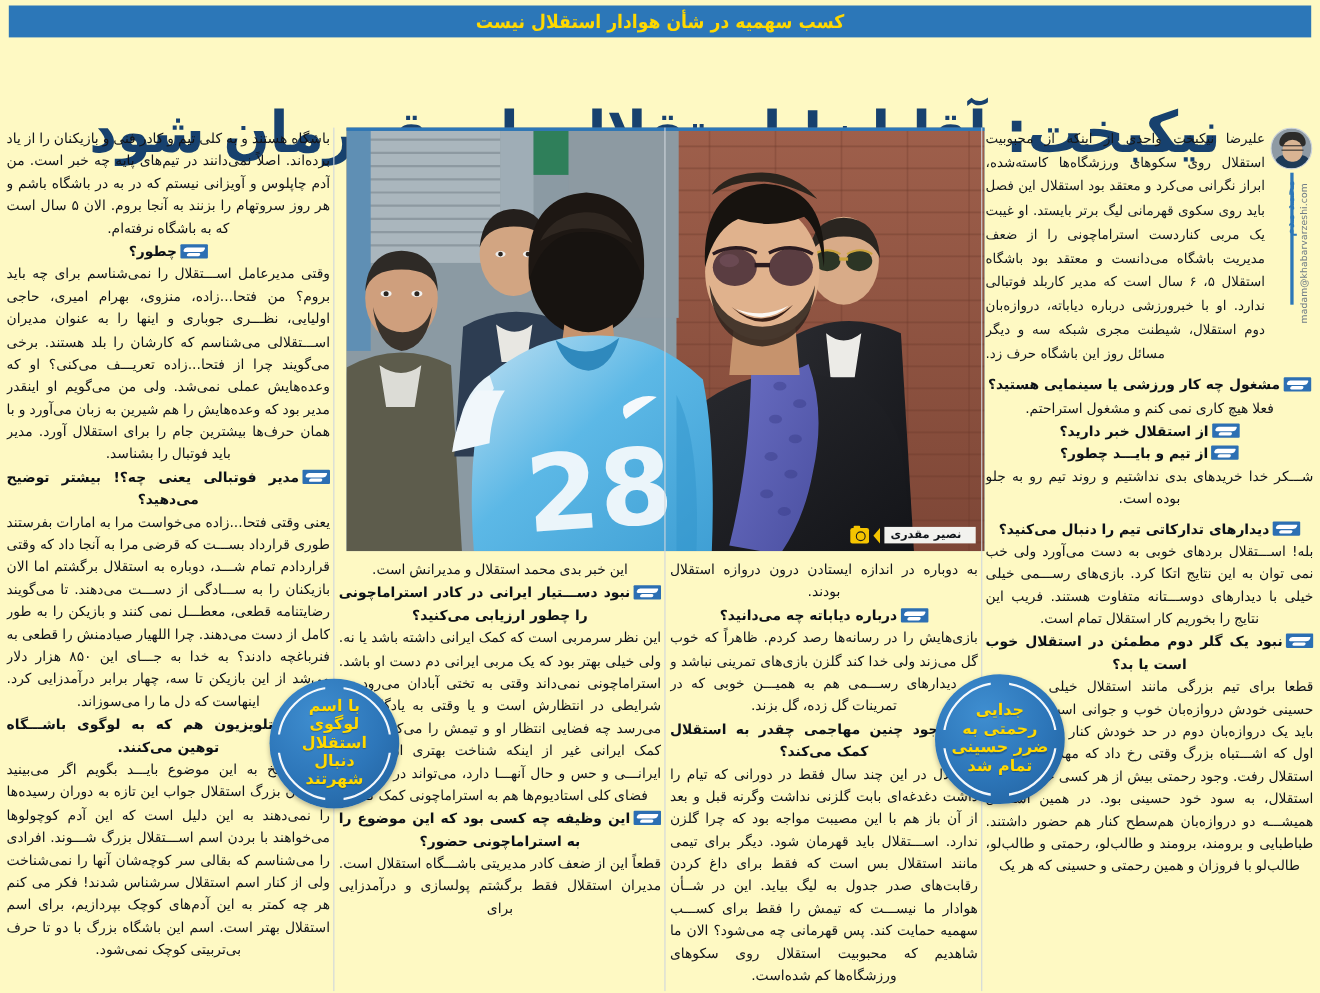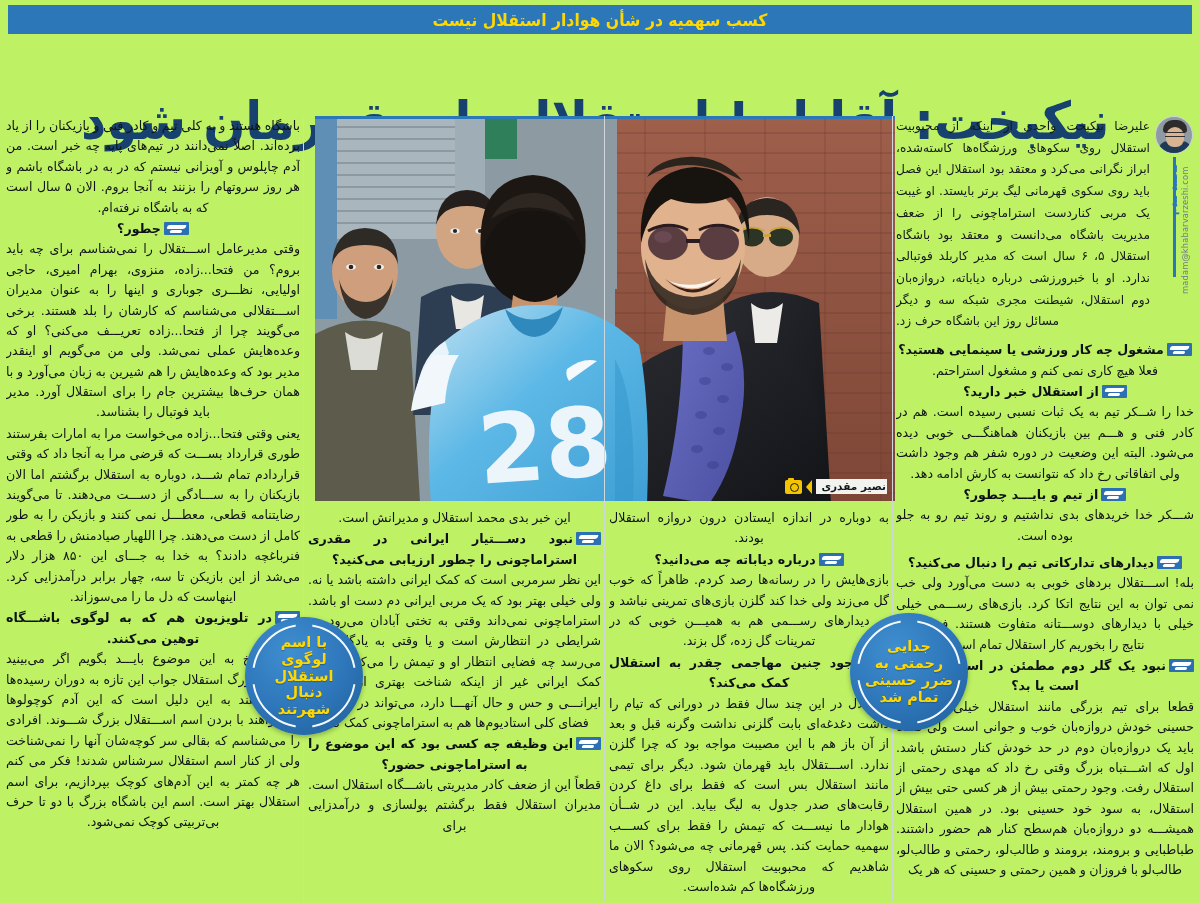--- a/index.html
+++ b/index.html
@@ -10,21 +10,21 @@
     height: 903px;
     overflow: hidden;
     background: #ffffff;
     font-family: "DejaVu Sans", "Liberation Sans", sans-serif;
   }
 
   #page {
     position: relative;
     width: 1200px;
     height: 903px;
-    background: #bef264;
+    background: #fef9c3;
     direction: rtl;
   }
 
   
   .kicker-banner {
     position: absolute;
     top: 5px;
     left: 8px;
     right: 8px;
     height: 29px;
@@ -253,21 +253,21 @@
     display: flex;
     align-items: center;
     gap: 4px;
     z-index: 20;
   }
   .credit-label {
     background: #f2f2ee;
     color: #11161b;
     font-size: 10.5px;
     font-weight: bold;
-    padding: 1px 1px 2px 5px;
+    padding: 1px 13px 2px 5px;
     letter-spacing: -0.3px;
   }
   .credit-cam {
     width: 17px; height: 14px;
     background: #f5c400;
     border-radius: 2px;
     position: relative;
   }
   .credit-cam::before {
     content: "";
@@ -568,23 +568,20 @@
       </div>
 
       <div class="spacer-3"></div>
 
       <div class="q-line"><span class="qbadge"></span><span>مشغول چه کار ورزشی یا سینمایی هستید؟</span></div>
       <div class="body-text">
           <p>فعلا هیچ کاری نمی کنم و مشغول استراحتم.</p>
         </div>
 
       <div class="q-line"><span class="qbadge"></span><span>از استقلال خبر دارید؟</span></div>
-      <div class="body-text">
-          <p>خدا را شــکر تیم به یک ثبات نسبی رسیده است. هم در کادر فنی و هـــم بین بازیکنان هماهنگـــی خوبی دیده می‌شود. البته این وضعیت در دوره شفر هم وجود داشت ولی اتفاقاتی رخ داد که نتوانست به کارش ادامه دهد.</p>
-        </div>
 
       <div class="q-line"><span class="qbadge"></span><span>از تیم و بایـــد چطور؟</span></div>
       <div class="body-text">
           <p>شـــکر خدا خریدهای بدی نداشتیم و روند تیم رو به جلو بوده است.</p>
         </div>
 
       <div class="spacer-6"></div>
 
       <div class="q-line"><span class="qbadge"></span><span>دیدارهای تدارکاتی تیم را دنبال می‌کنید؟</span></div>
       <div class="body-text">
@@ -615,41 +612,42 @@
         </div>
     </div>
 
     <div class="col col-3">
       <div style="height:392px"></div>
 
       <div class="body-text">
           <p>این خبر بدی محمد استقلال و مدیرانش است.</p>
         </div>
 
-      <div class="q-line"><span class="qbadge"></span><span>نبود دســـتیار ایرانی در مقدری استراماچونی را چطور ارزیابی می‌کنید؟</span></div>
+      <div class="q-line"><span class="qbadge"></span><span>نبود دســـتیار ایرانی در کادر استراماچونی را چطور ارزیابی می‌کنید؟</span></div>
       <div class="body-text">
           <p>این نظر سرمربی است که کمک ایرانی داشته باشد یا نه. ولی خیلی بهتر بود که یک مربی ایرانی دم دست او باشد. استراماچونی نمی‌داند وقتی به تختی آبادان می‌رود چه شرایطی در انتظارش است و یا وقتی به یادگار تبریز می‌رسد چه فضایی انتظار او و تیمش را می‌کشـــد. یک کمک ایرانی غیر از اینکه شناخت بهتری از بازیکنان ایرانـــی و حس و حال آنهـــا دارد، می‌تواند در ارتباط با فضای کلی استادیوم‌ها هم به استراماچونی کمک کند.</p>
         </div>
 
       <div class="q-line"><span class="qbadge"></span><span>این وظیفه چه کسی بود که این موضوع را به استراماچونی حضور؟</span></div>
       <div class="body-text">
           <p>قطعاً این از ضعف کادر مدیریتی باشـــگاه استقلال است. مدیران استقلال فقط برگشتم پولسازی و درآمدزایی برای</p>
         </div>
     </div>
 
     <div class="col col-4">
       <div class="body-text">
           <p>باشگاه هستند و به کلی تیم و کادر فنی و بازیکنان را از یاد برده‌اند. اصلاً نمی‌دانند در تیم‌های پایه چه خبر است. من آدم چاپلوس و آویزانی نیستم که در به در باشگاه باشم و هر روز سروتهام را بزنند به آنجا بروم. الان ۵ سال است که به باشگاه نرفته‌ام.</p>
         </div>
 
       <div class="q-line"><span class="qbadge"></span><span>چطور؟</span></div>
       <div class="body-text">
           <p>وقتی مدیرعامل اســـتقلال را نمی‌شناسم برای چه باید بروم؟ من فتحا...زاده، منزوی، بهرام امیری، حاجی اولیایی، نظـــری جوباری و اینها را به عنوان مدیران اســـتقلالی می‌شناسم که کارشان را بلد هستند. برخی می‌گویند چرا از فتحا...زاده تعریـــف می‌کنی؟ او که وعده‌هایش عملی نمی‌شد. ولی من می‌گویم او اینقدر مدیر بود که وعده‌هایش را هم شیرین به زبان می‌آورد و با همان حرف‌ها بیشترین جام را برای استقلال آورد. مدیر باید فوتبال را بشناسد.</p>
         </div>
 
+      <div class="q-line"><span class="qbadge"></span><span>مدیر فوتبالی یعنی چه؟! بیشتر توضیح می‌دهید؟</span></div>
       <div class="body-text">
           <p>یعنی وقتی فتحا...زاده می‌خواست مرا به امارات بفرستند طوری قرارداد بســـت که قرضی مرا به آنجا داد که وقتی قراردادم تمام شـــد، دوباره به استقلال برگشتم اما الان بازیکنان را به ســـادگی از دســـت می‌دهند. تا می‌گویند رضایتنامه قطعی، معطـــل نمی کنند و بازیکن را به طور کامل از دست می‌دهند. چرا اللهیار صیادمنش را قطعی به فنرباغچه دادند؟ به خدا به جـــای این ۸۵۰ هزار دلار می‌شد از این بازیکن تا سه، چهار برابر درآمدزایی کرد. اینهاست که دل ما را می‌سوزاند.</p>
         </div>
 
       <div class="q-line"><span class="qbadge"></span><span>در تلویزیون هم که به لوگوی باشـــگاه توهین می‌کنند.</span></div>
       <div class="body-text">
           <p>در پاســـخ به این موضوع بایـــد بگویم اگر می‌بینید بازیکنان بزرگ استقلال جواب این تازه به دوران رسیده‌ها را نمی‌دهند به این دلیل است که این آدم کوچولوها می‌خواهند با بردن اسم اســـتقلال بزرگ شـــوند. افرادی را می‌شناسم که بقالی سر کوچه‌شان آنها را نمی‌شناخت ولی از کنار اسم استقلال سرشناس شدند! فکر می کنم هر چه کمتر به این آدم‌های کوچک بپردازیم، برای اسم استقلال بهتر است. اسم این باشگاه بزرگ با دو تا حرف بی‌تربیتی کوچک نمی‌شود.</p>
         </div>
     </div>
 

